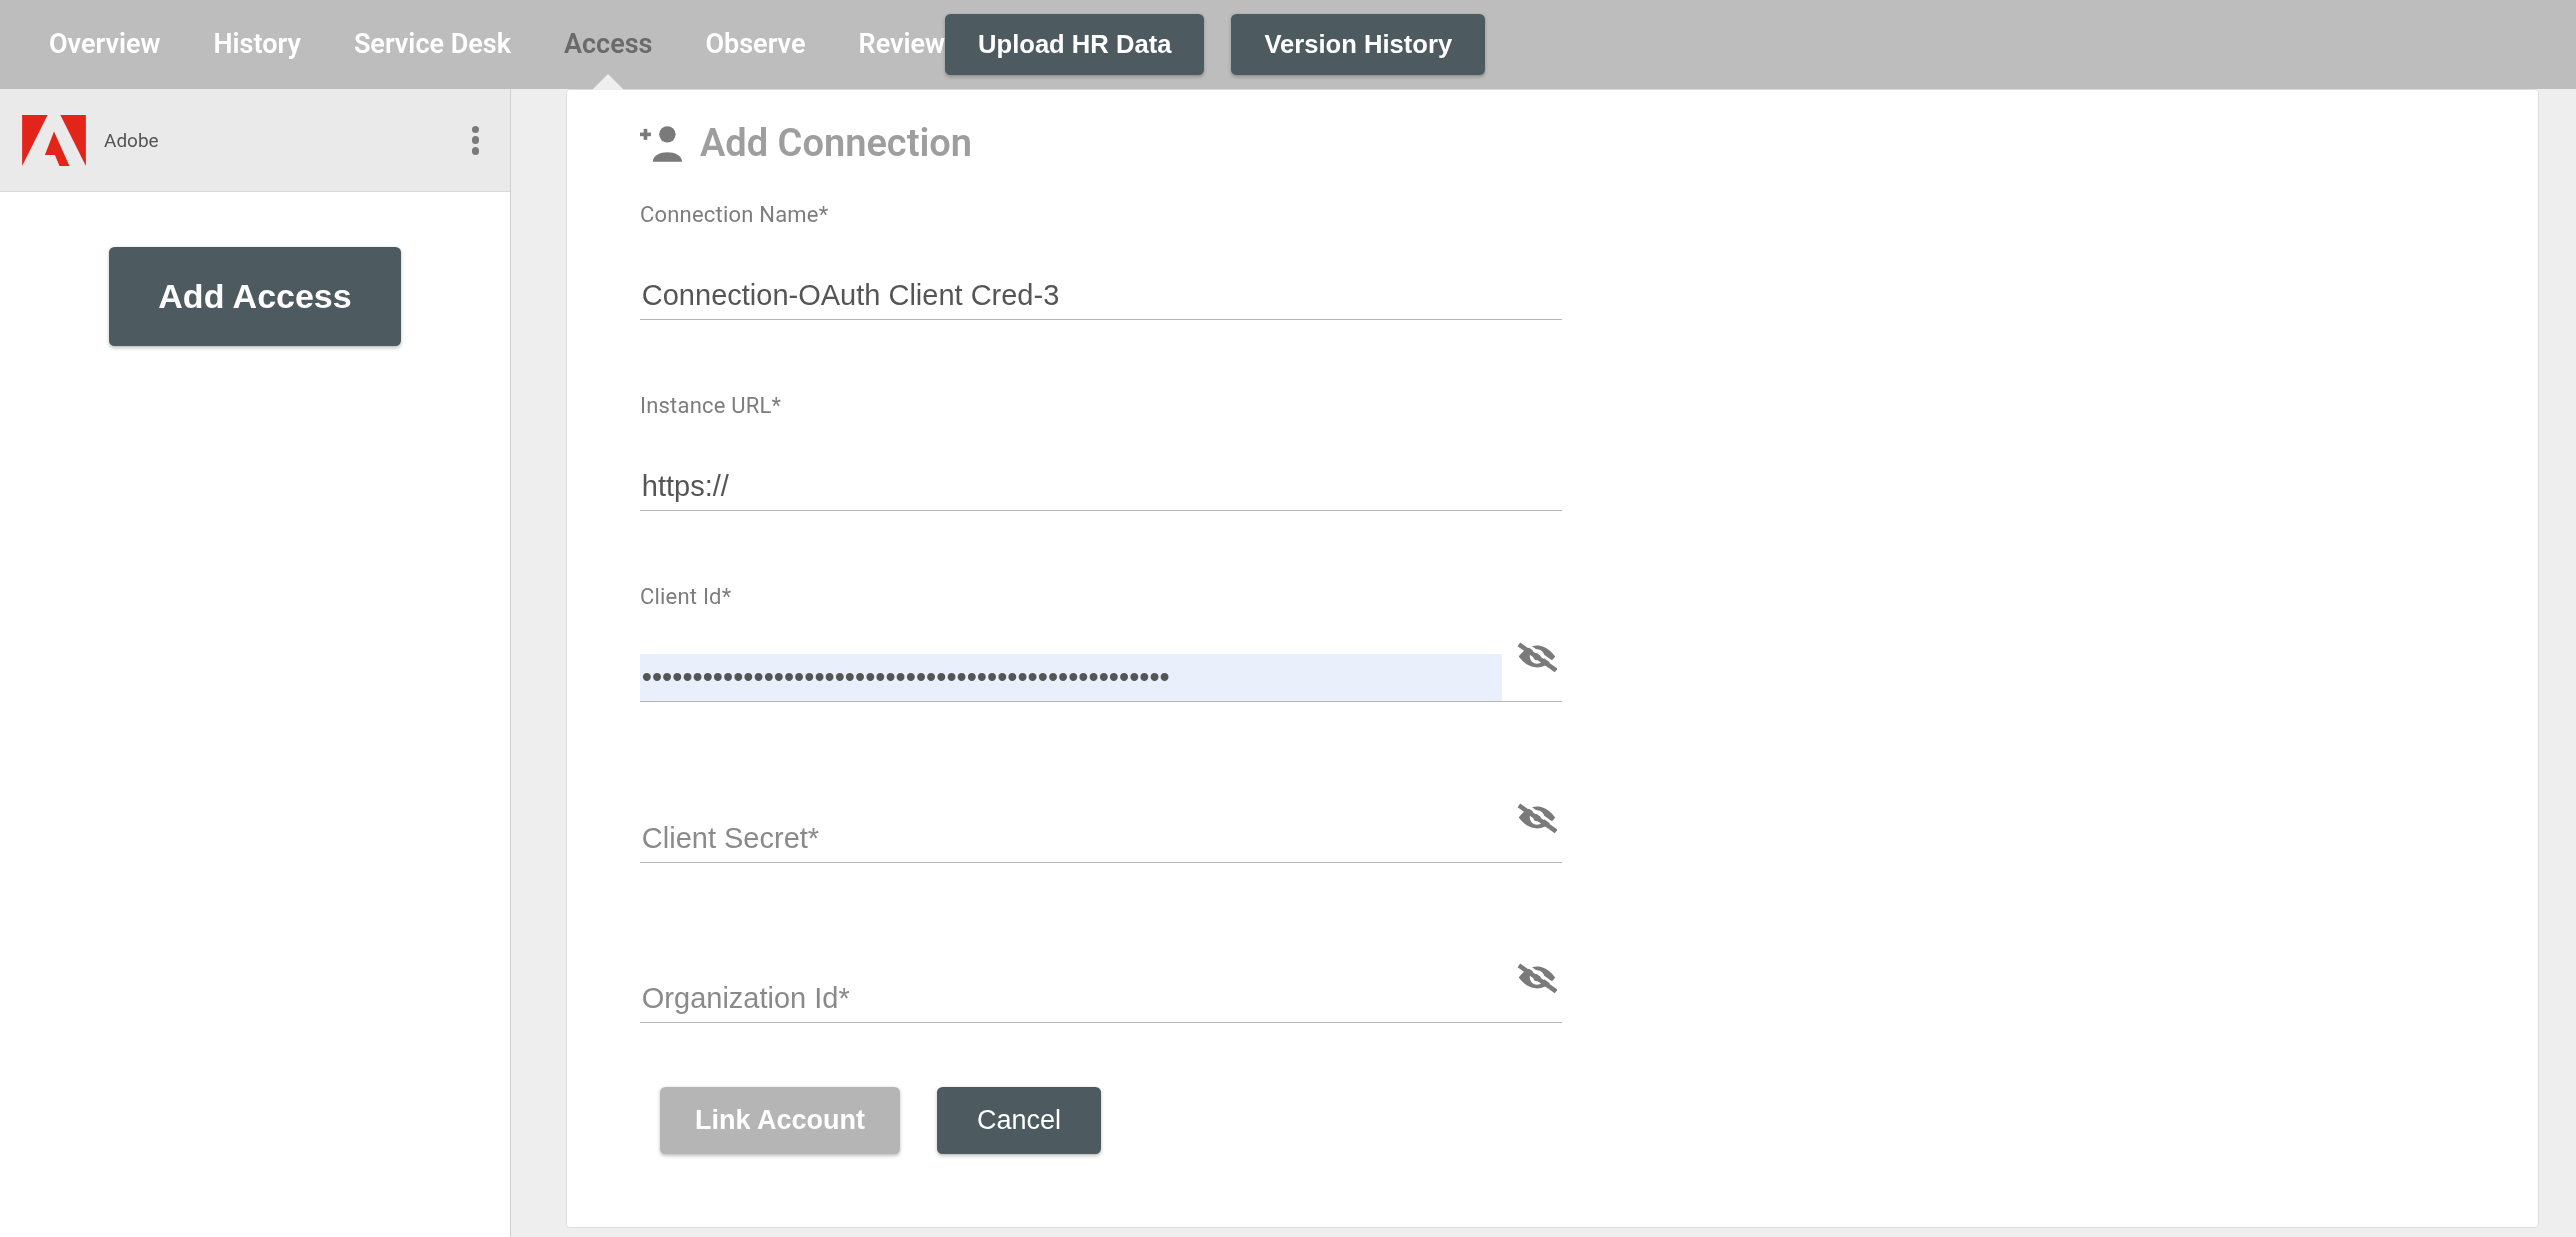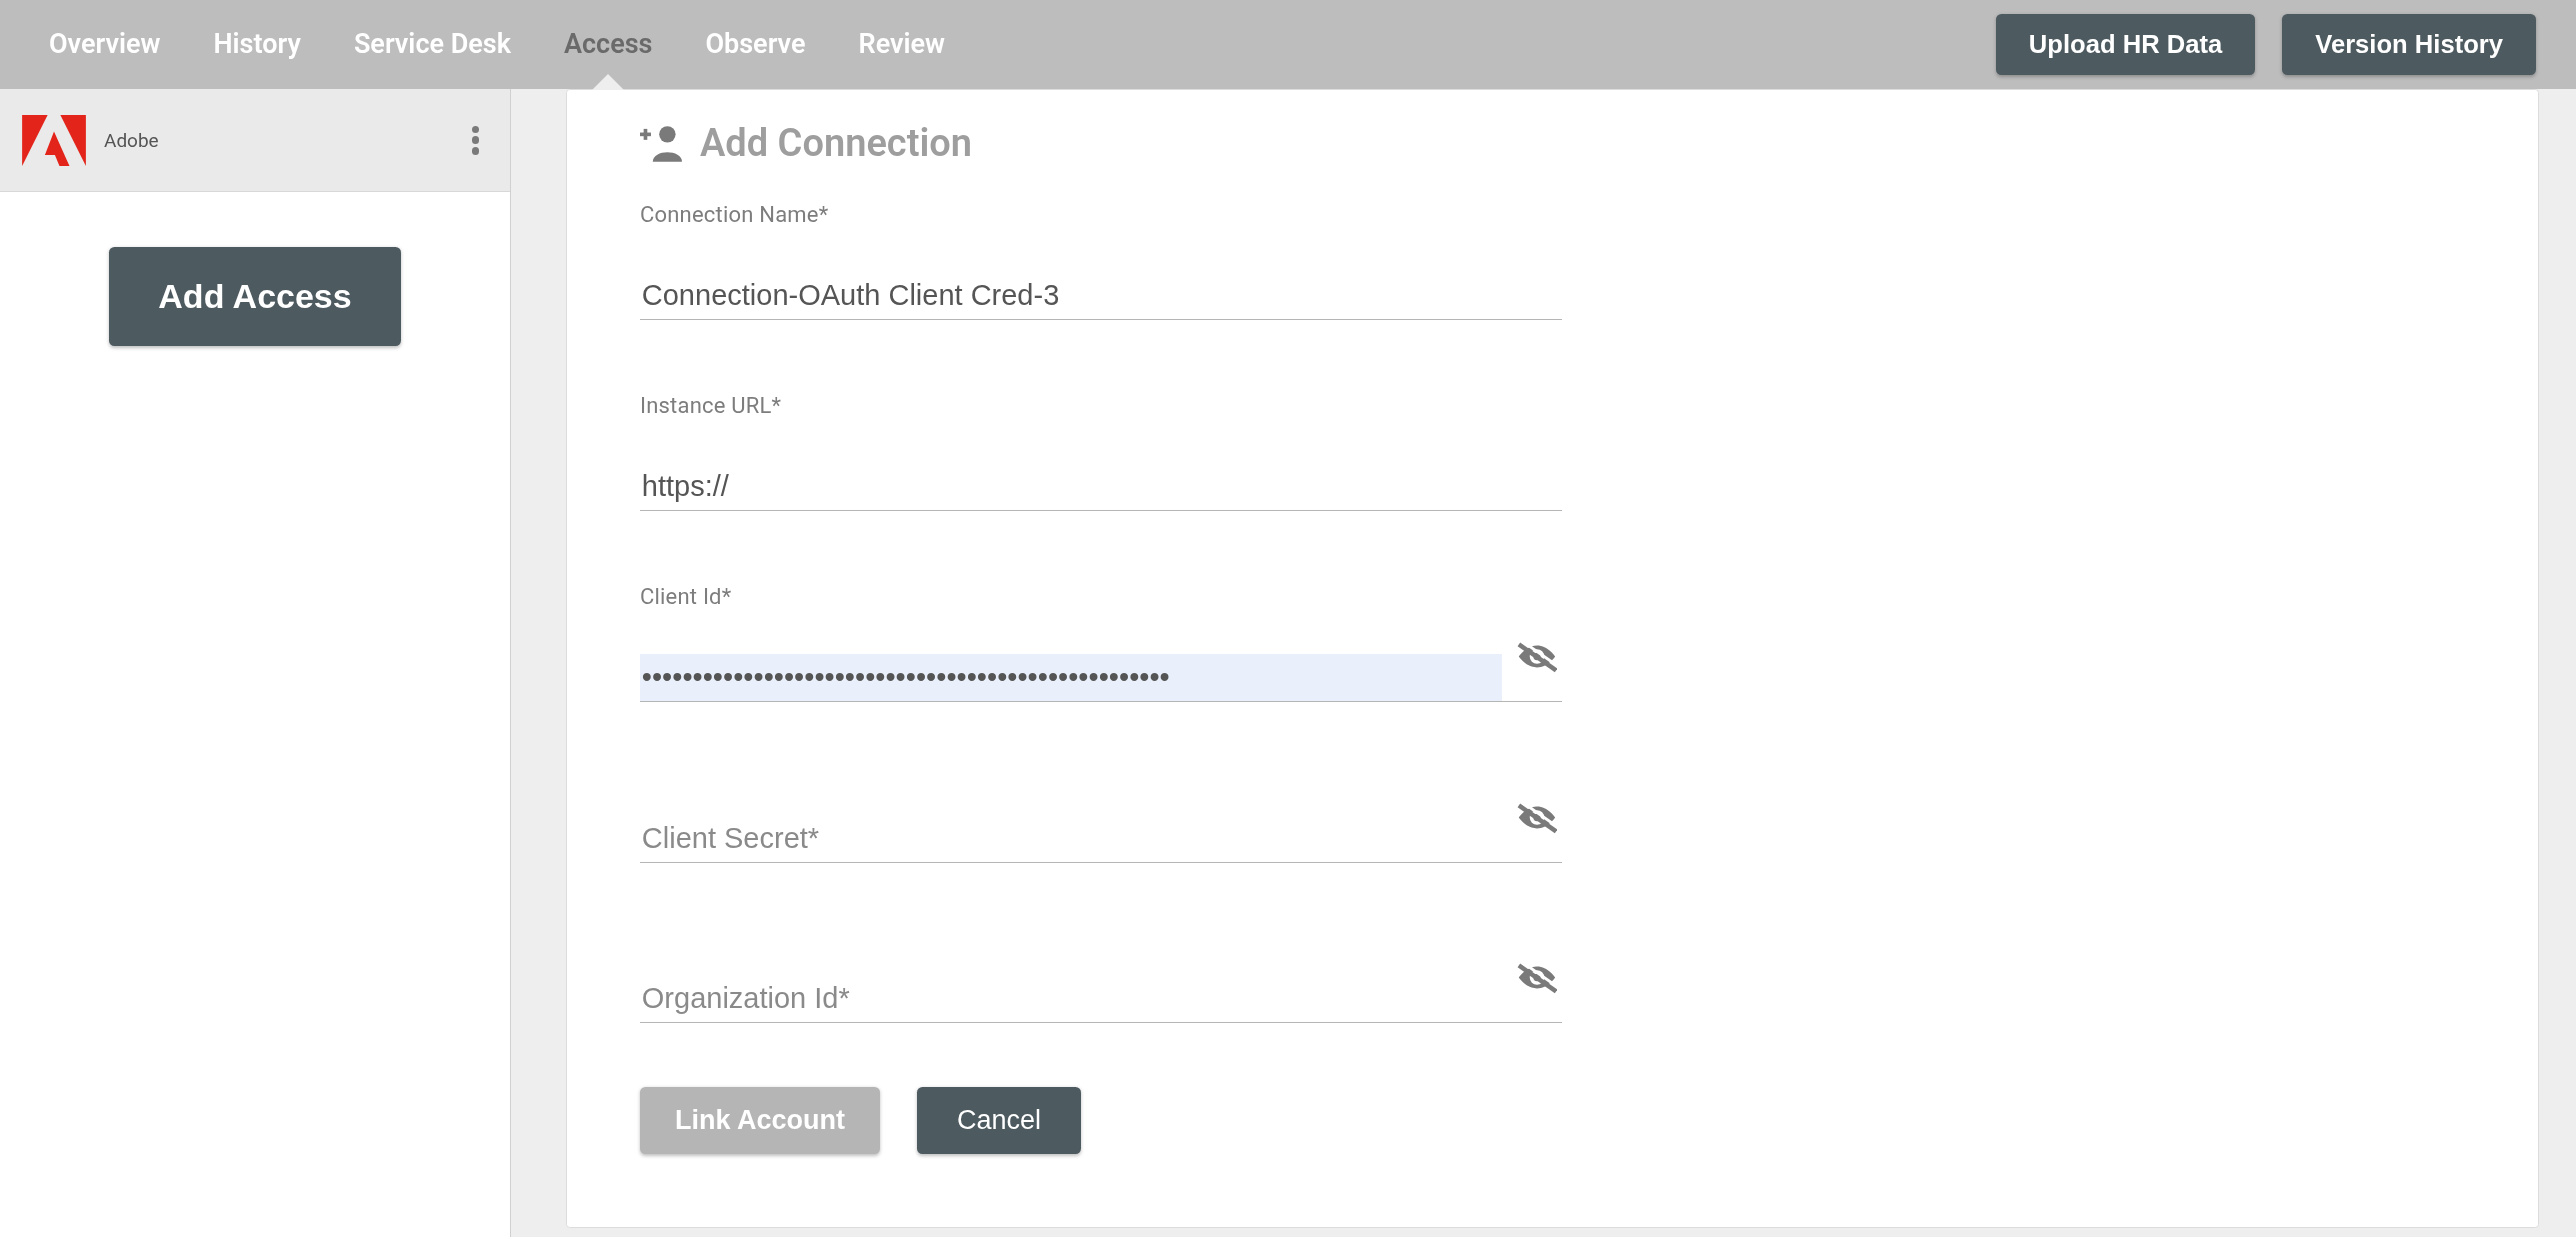--- a/index.html
+++ b/index.html
@@ -5,21 +5,21 @@
   * { box-sizing: border-box; margin: 0; padding: 0; }
   html, body { width: 100%; height: 100%; font-family: -apple-system, BlinkMacSystemFont, "Segoe UI", Roboto, Helvetica, Arial, sans-serif; }
   body { background: #eeeeee; color: #333; }
 
   .top-nav {
     height: 89px;
     background: #bdbdbd;
     display: flex;
     align-items: center;
     padding: 0 40px 0 49px;
-    justify-content: space-between;
+    justify-content: flex-start;
   }
   .top-nav-tabs { display: flex; gap: 53px; }
   .top-nav-tab {
     font-size: 27px;
     font-weight: 600;
     color: #ffffff;
     cursor: pointer;
     position: relative;
     line-height: 89px;
     height: 89px;
@@ -136,21 +136,21 @@
   .field-highlighted .field-input { background: #e9f0fb; }
   .eye-btn {
     background: none;
     border: none;
     cursor: pointer;
     padding: 0 5.5px;
     margin-left: 9px;
   }
   .eye-off { width: 40px; height: 33px; }
 
-  .form-actions { display: flex; gap: 37px; margin-top: 37px; }
+  .form-actions { display: flex; gap: 37px; margin-top: 37px; margin-left: 20px; }
   .btn-primary-disabled {
     background: #b5b5b5;
     color: #fff;
     border: none;
     border-radius: 5.5px;
     font-size: 27px;
     font-weight: 600;
     padding: 18px 35px;
     cursor: default;
     box-shadow: 0 1.8px 3.7px rgba(0,0,0,0.25);

